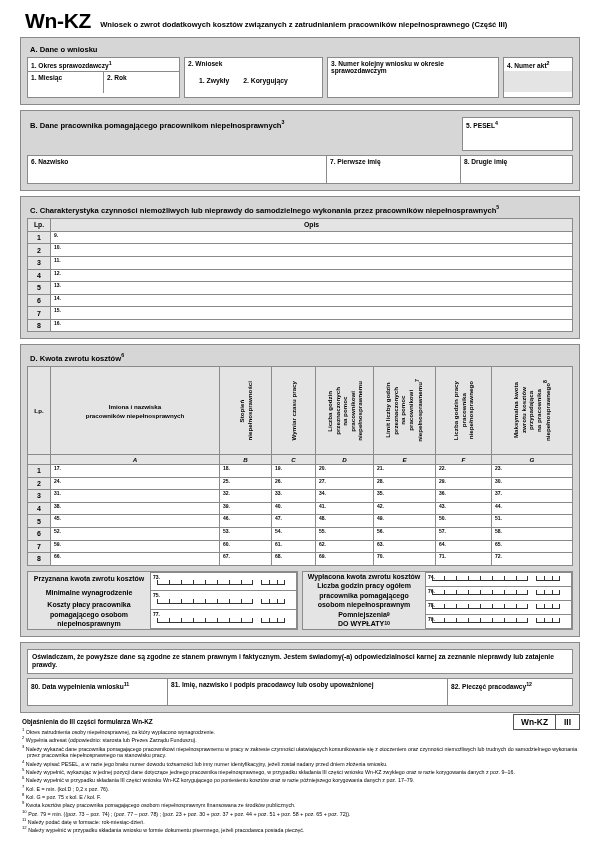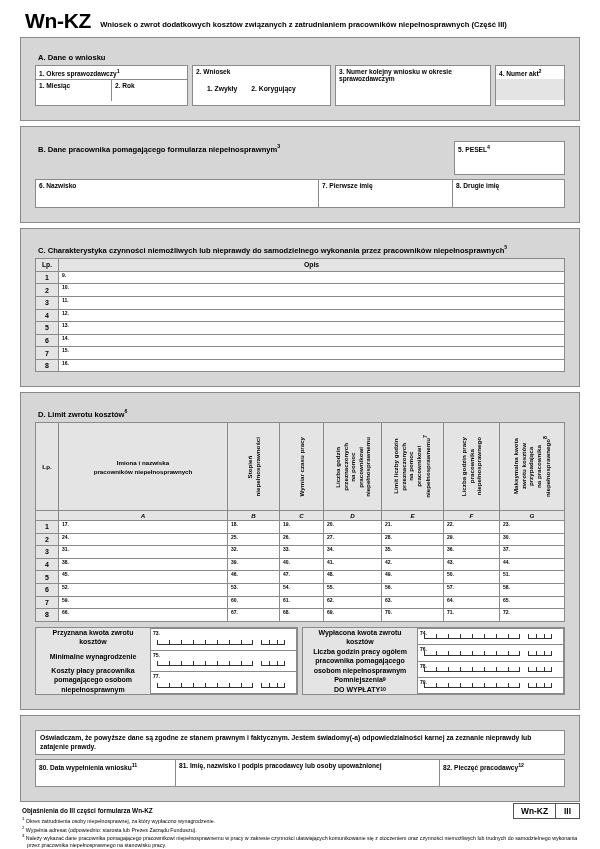--- a/index.html
+++ b/index.html
@@ -12,21 +12,21 @@
     -webkit-font-smoothing:antialiased;
   }
   .page { width:600px; height:849px; position:relative; padding:0 20px; }
 
   
   .doc-head { display:flex; align-items:flex-end; gap:9px; padding:10px 0 6px 5px; }
   .doc-code { font-size:21px; font-weight:bold; letter-spacing:-.3px; line-height:1; }
   .doc-title { font-size:7.6px; font-weight:bold; line-height:1; padding-bottom:2px; }
 
   
-  .section { border:1px solid #8a8a8a; background:#d6d6d6; margin-bottom:5px; padding:14px; }
+  .section { border:1px solid #8a8a8a; background:#d6d6d6; margin-bottom:5px; padding:6px; }
   .sec-title { font-size:7.6px; font-weight:bold; padding:1px 2px 3px 3px; }
   .sup { font-size:5.3px; vertical-align:super; }
 
   .white { background:#fff; border:1px solid #8a8a8a; }
   .fld-label { font-size:6.6px; font-weight:bold; padding:2px 3px; }
 
   
   .rowA { display:flex; gap:4px; }
   .boxA1 { width:153px; }
   .boxA2 { width:139px; }
@@ -106,21 +106,21 @@
   .badge div { font-size:8.4px; font-weight:bold; padding:2px 7px; }
   .badge .b2 { border-left:1px solid #555; padding:2px 8px; }
 </style>
 </head>
 <body>
 
 <div class="page">
 
   <div class="doc-head">
     <div class="doc-code">Wn-KZ</div>
-    <div class="doc-title">Wniosek o zwrot dodatkowych kosztów związanych z zatrudnianiem pracowników niepełnosprawnych (Część III)</div>
+    <div class="doc-title">Wniosek o zwrot dodatkowych kosztów związanych z zatrudnianiem pracowników niepełnosprawnego (Część III)</div>
   </div>
 
   <div class="section">
     <div class="sec-title">A. Dane o wniosku</div>
     <div class="rowA">
 
       <div class="white boxA1">
         <div class="fld-label">
           <span>1. Okres sprawozdawczy</span><span class="sup">1</span>
         </div>
@@ -148,21 +148,21 @@
           <span>4. Numer akt</span><span class="sup">2</span>
         </div>
         <div class="a-empty-gray"></div>
       </div>
     </div>
   </div>
 
   <div class="section">
     <div class="rowB">
       <div class="b-title-wrap">
-        <span>B. Dane pracownika pomagającego formularza niepełnosprawnym</span><span class="sup">3</span>
+        <span>B. Dane pracownika pomagającego pracownikom niepełnosprawnych</span><span class="sup">3</span>
       </div>
       <div class="white b-pesel">
         <div class="fld-label">
           <span>5. PESEL</span><span class="sup">4</span>
         </div>
         <div class="a-empty"></div>
       </div>
     </div>
     <div class="rowB2">
       <div class="b-naz b-h">
@@ -220,21 +220,21 @@
           <tr>
             <td class="c-lp">8</td>
             <td class="c-num">16.</td>
           </tr>
         </tbody>
     </table>
   </div>
 
   <div class="section">
     <div class="sec-title">
-      <span>D. Limit zwrotu kosztów</span><span class="sup">6</span>
+      <span>D. Kwota zwrotu kosztów</span><span class="sup">6</span>
     </div>
 
     <table class="dtab">
       <colgroup>
         <col style="width:23px">
           <col style="width:169px">
           <col style="width:52px">
         <col style="width:44px">
           <col style="width:58px">
           <col style="width:62px">

